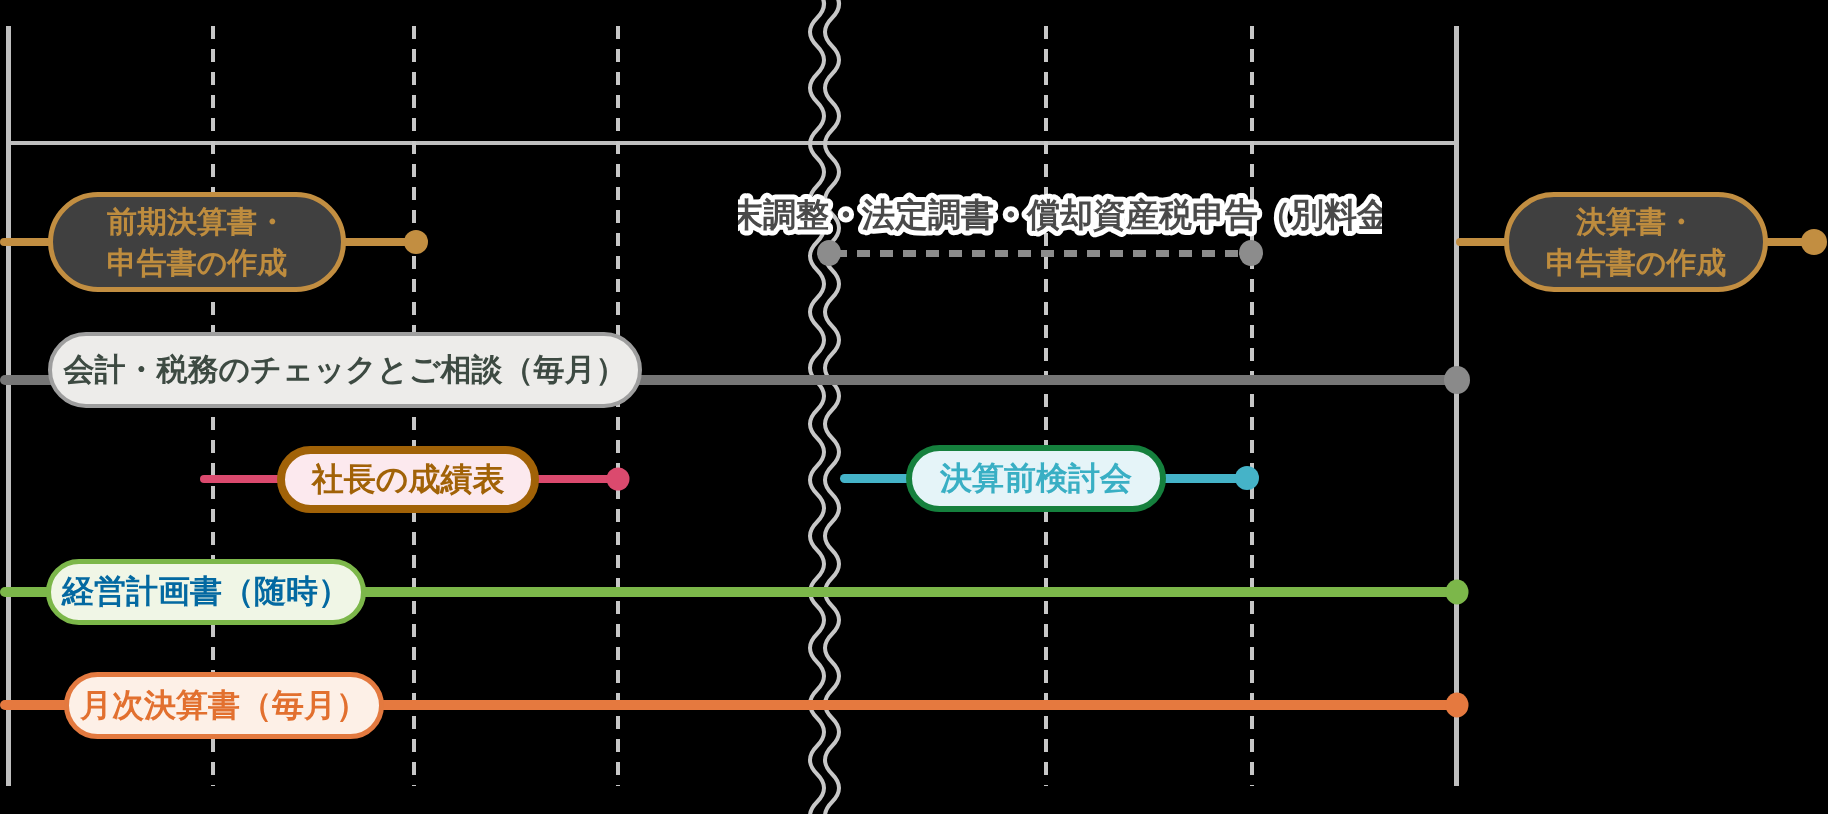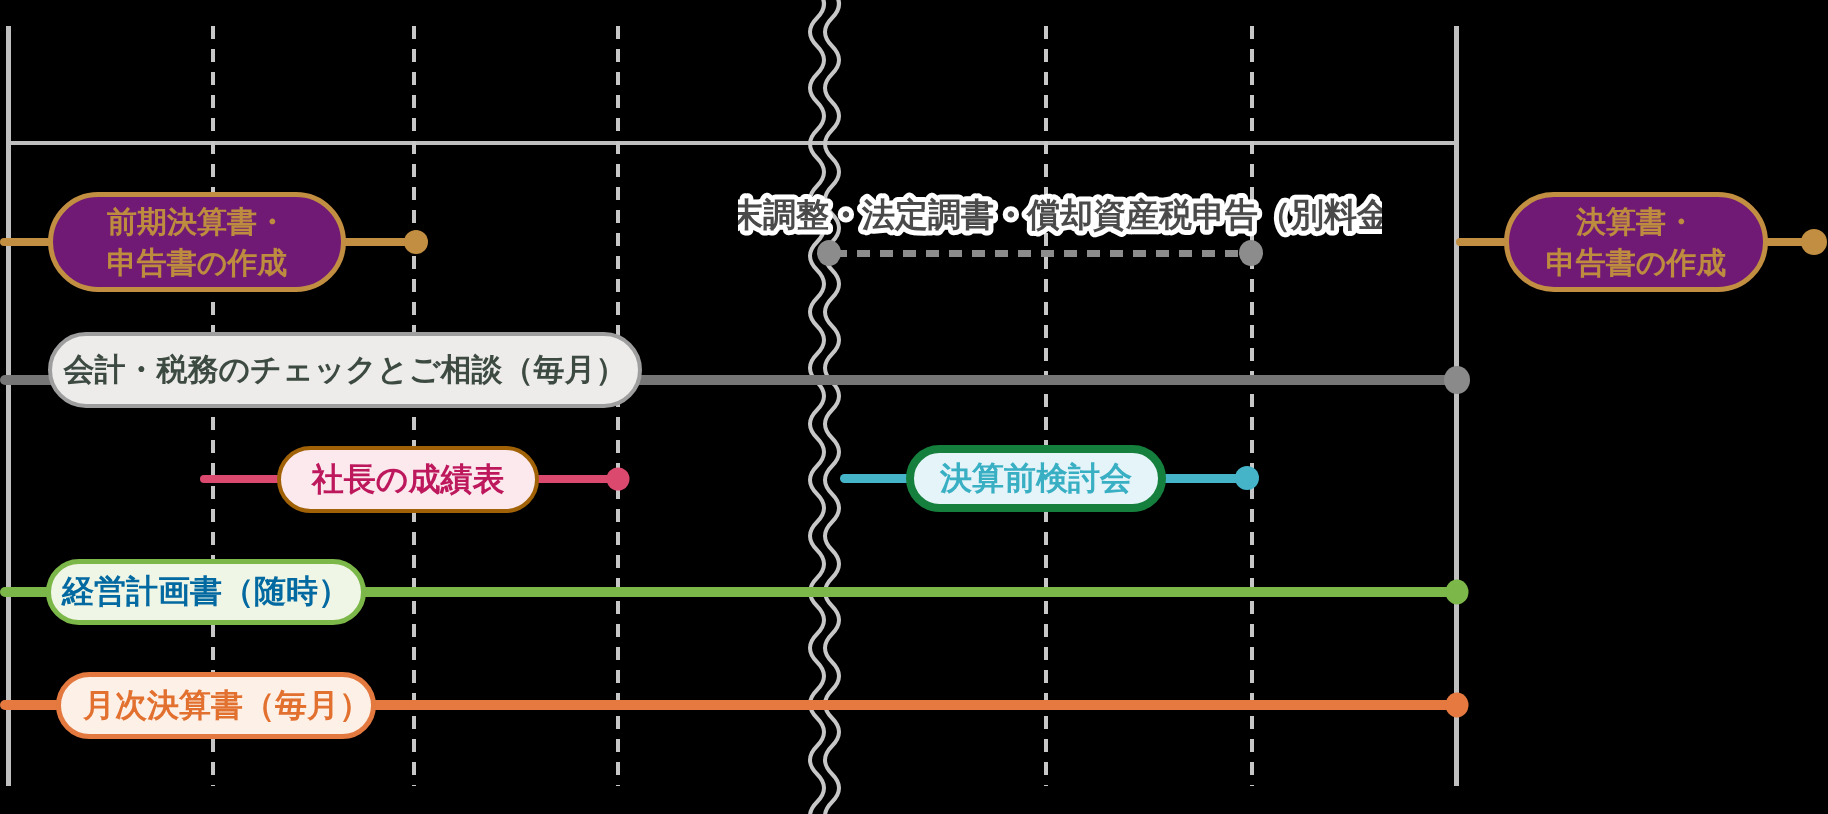--- a/index.html
+++ b/index.html
@@ -14,24 +14,24 @@
     background:repeating-linear-gradient(180deg,#C7C7C7 0 13px,transparent 13px 23px);}
   
   .line{position:absolute;border-radius:99px;z-index:1;}
   .hdash{position:absolute;height:7px;z-index:1;
     background:repeating-linear-gradient(90deg,#8C8C8C 0 13px,transparent 13px 23px);}
   .dot{position:absolute;border-radius:50%;transform:translate(-50%,-50%);z-index:3;}
   
   .pill{position:absolute;box-sizing:border-box;border-radius:999px;z-index:2;
     display:flex;flex-direction:column;align-items:center;justify-content:center;
     text-align:center;font-weight:bold;}
-  .pill-tan{background:#701a75;border:5px solid #C28E41;color:#BE8C3E;font-size:30px;line-height:41px;}
+  .pill-tan{background:#404040;border:5px solid #C28E41;color:#BE8C3E;font-size:30px;line-height:41px;}
   .pill-gray{background:#EDECEA;border:4px solid #9E9E9E;color:#3D4A42;font-size:31px;}
-  .pill-pink{background:#FCE9EE;border:4px solid #a16207;color:#be185d;font-size:32px;}
-  .pill-cyan{background:#E5F4F8;border:8px solid #15803d;color:#39AFC4;font-size:32px;}
+  .pill-pink{background:#FCE9EE;border:8px solid #a16207;color:#a16207;font-size:32px;}
+  .pill-cyan{background:#E5F4F8;border:6px solid #15803d;color:#39AFC4;font-size:32px;}
   .pill-green{background:#F0F6E6;border:5px solid #7CB74A;color:#0369a1;font-size:32px;}
   .pill-orange{background:#FDF0E7;border:5px solid #E3793F;color:#E2702F;font-size:32px;}
   .annotation-svg{position:absolute;left:738px;top:184px;z-index:4;}
   .annotation-svg text{font-family:"Liberation Sans","DejaVu Sans",sans-serif;font-weight:bold;font-size:33px;}
   .wave-svg{position:absolute;left:805px;top:0;z-index:1;}
 </style>
 </head>
 <body>
 
 <div id="canvas">
@@ -92,17 +92,17 @@
   </div>
 
   <div class="line" style="left:0;width:1456px;top:587px;height:10px;background:#7CB74A;"></div>
   <div class="dot" style="left:1457px;top:592px;width:23px;height:25px;background:#7CB74A;"></div>
   <div class="pill pill-green" style="left:46px;top:559px;width:320px;height:66px;">
     <div>経営計画書（随時）</div>
   </div>
 
   <div class="line" style="left:0;width:1456px;top:700px;height:10px;background:#E5793F;"></div>
   <div class="dot" style="left:1457px;top:705px;width:23px;height:25px;background:#E5793F;"></div>
-  <div class="pill pill-orange" style="left:56px;top:672px;width:320px;height:67px;align-items:flex-end;">
+  <div class="pill pill-orange" style="left:64px;top:672px;width:320px;height:67px;">
     <div>月次決算書（毎月）</div>
   </div>
 
 </div>
 
 </body></html>

